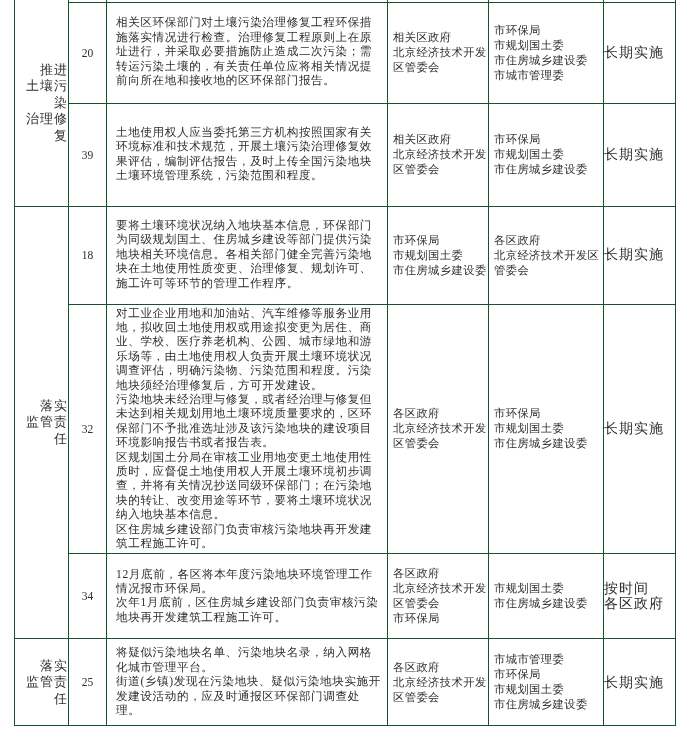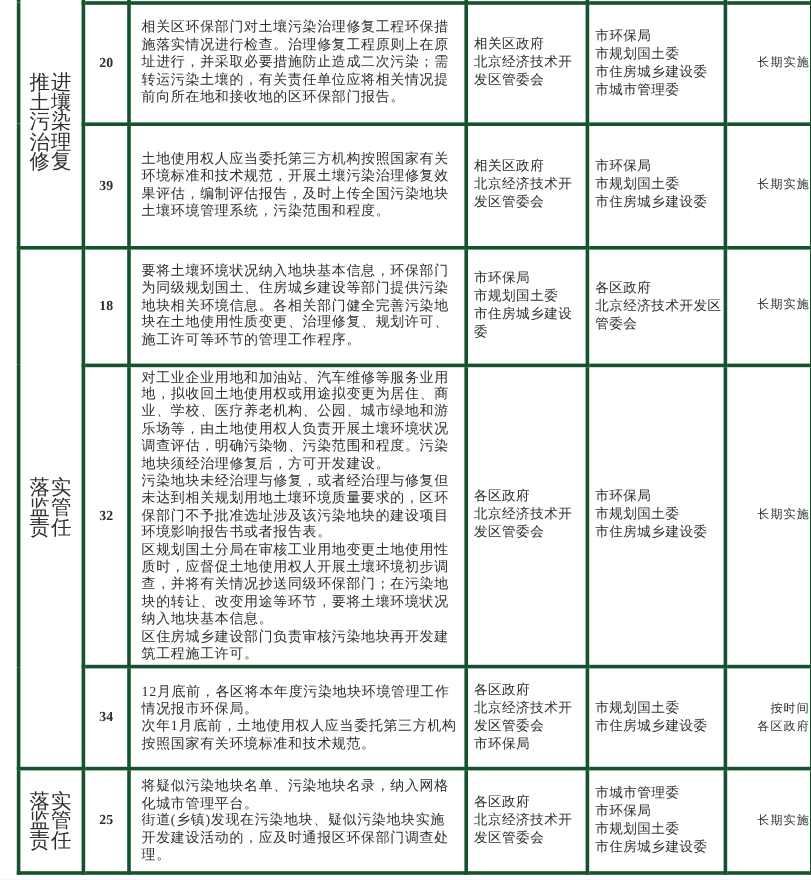--- a/index.html
+++ b/index.html
@@ -14,67 +14,66 @@
   }
   table.grid {
     position: absolute;
     left: 14px;
     top: 0;
     width: 661px;
     border-collapse: collapse;
     table-layout: fixed;
   }
   table.grid td {
-    border: 3px solid #14532d;
+    border: 1px solid #14532d;
     padding: 0;
     vertical-align: middle;
     overflow: hidden;
   }
   tr.rp { height: 2px; }
   tr.rp td { border-top: 0; }
   tr.h20 { height: 101px; }
   tr.h21 { height: 103px; }
   tr.h22 { height: 98px; }
   tr.h23 { height: 244px; }
   tr.h24 { height: 85px; }
   tr.h25 { height: 87px; }
 
   .cat-txt {
     white-space: pre-line;
-    text-align: center;
-    font-size: 17px;
+    text-align: right;
+    font-size: 13px;
     letter-spacing: 1px;
     line-height: 16.5px;
   }
   .num-txt {
     text-align: center;
     font-size: 11.5px;
-    font-weight: bold;
   }
   .task-txt {
     white-space: pre-line;
     text-align: left;
     font-size: 11.6px;
     letter-spacing: 0.6px;
     line-height: 14.4px;
     padding: 2px 5px 2px 9px;
   }
   .org-txt {
     white-space: pre-line;
     text-align: left;
     font-size: 11.3px;
     letter-spacing: 0.4px;
     line-height: 15px;
     padding-left: 5px;
     padding-right: 1px;
   }
   .sched-txt {
     white-space: pre-line;
-    text-align: right;
-    font-size: 10px;
+    text-align: left;
+    font-size: 14px;
     letter-spacing: 1px;
     line-height: 15.5px;
   }
 </style>
 </head>
 <body>
 
 <div class="canvas">
   <table class="grid">
     <colgroup>
@@ -190,21 +189,21 @@
             <div class="sched-txt">长期实施</div>
           </td>
       </tr>
 
       <tr class="h24">
         <td>
             <div class="num-txt">34</div>
           </td>
         <td>
             <div class="task-txt">12月底前，各区将本年度污染地块环境管理工作情况报市环保局。
-次年1月底前，土地使用权人应当委托第三方机构按照国家有关环境标准和技术规范。</div>
+次年1月底前，区住房城乡建设部门负责审核污染地块再开发建筑工程施工许可。</div>
           </td>
         <td>
             <div class="org-txt">各区政府
 北京经济技术开发区管委会
 市环保局</div>
           </td>
         <td>
             <div class="org-txt">市规划国土委
 市住房城乡建设委</div>
           </td>

